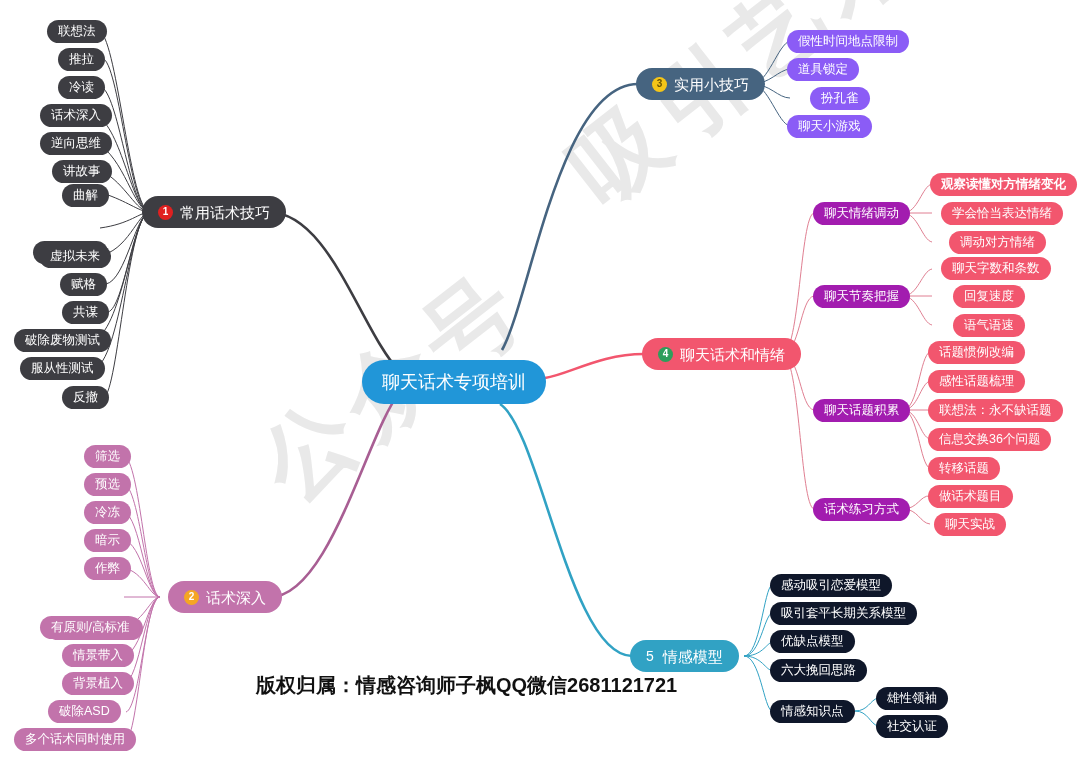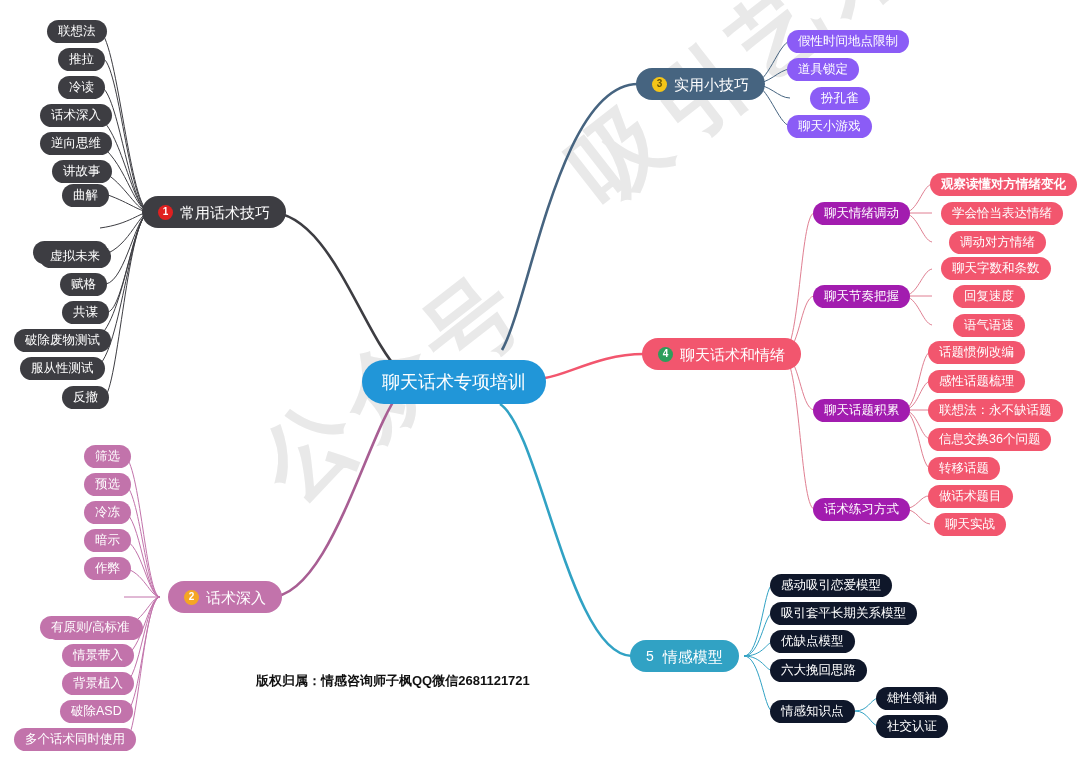--- a/index.html
+++ b/index.html
@@ -36,21 +36,21 @@
   .leaf{position:absolute;border-radius:12px;height:23px;display:flex;align-items:center;
         justify-content:center;color:#fff;font-size:12.5px;padding:0 11px;white-space:nowrap;
         box-sizing:border-box;}
   .l-dark{background:#3d3d42;}
   .l-purple{background:#c273ab;}
   .l-steel{background:#8b5cf6;}
   .l-pink{background:#f2566e;}
   .l-pink2{background:#a21caf;}
   .l-teal{background:#0f172a;}
 
-  .copyright{position:absolute;left:256px;top:672px;color:#111;font-size:13px;
+  .copyright{position:absolute;left:256px;top:672px;color:#111;font-size:20px;
      font-weight:700;white-space:nowrap;}
 </style>
 </head>
 <body>
 
 <div id="stage">
 
   <div class="wm wm1">吸引艺术</div>
   <div class="wm wm2">公众号</div>
 
@@ -207,21 +207,21 @@
     </div>
   <div class="leaf l-purple" style="left:40px;top:616px;">
       <span>有原则/高标准</span>
     </div>
   <div class="leaf l-purple" style="left:62px;top:644px;">
       <span>情景带入</span>
     </div>
   <div class="leaf l-purple" style="left:62px;top:672px;">
       <span>背景植入</span>
     </div>
-  <div class="leaf l-purple" style="left:60px;top:700px;">
+  <div class="leaf l-purple" style="left:48px;top:700px;">
       <span>破除ASD</span>
     </div>
   <div class="leaf l-purple" style="left:14px;top:728px;">
       <span>多个话术同时使用</span>
     </div>
 
   <div class="node n-main c-steel" style="left:636px;top:68px;">
     <span class="badge" style="background:#f5c518;color:#6b5400">3</span>
     <span class="txt">实用小技巧</span>
   </div>

